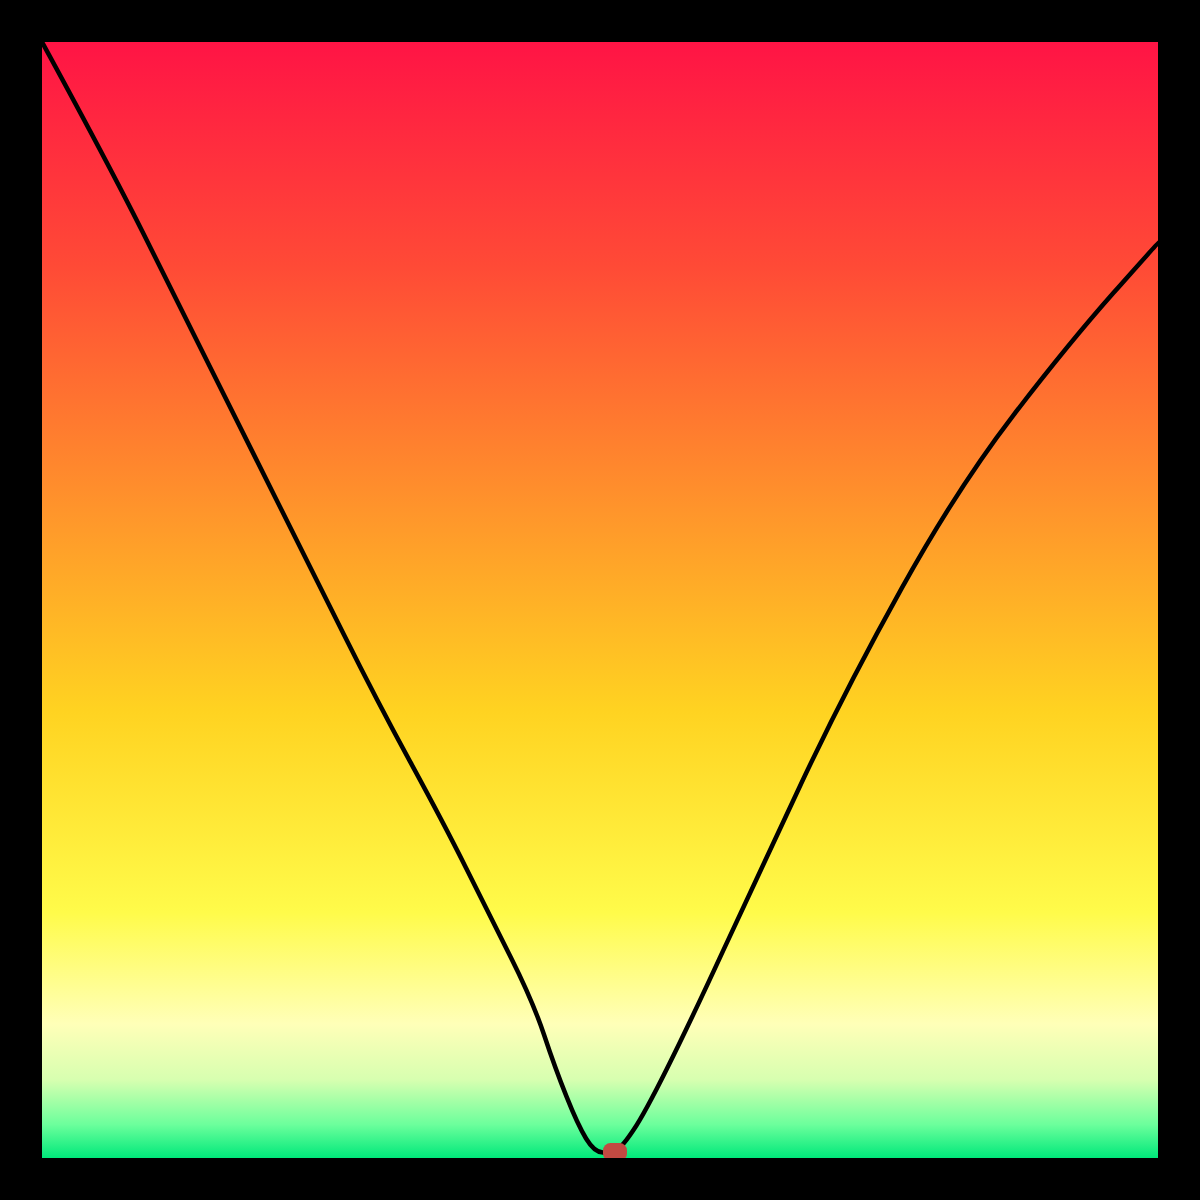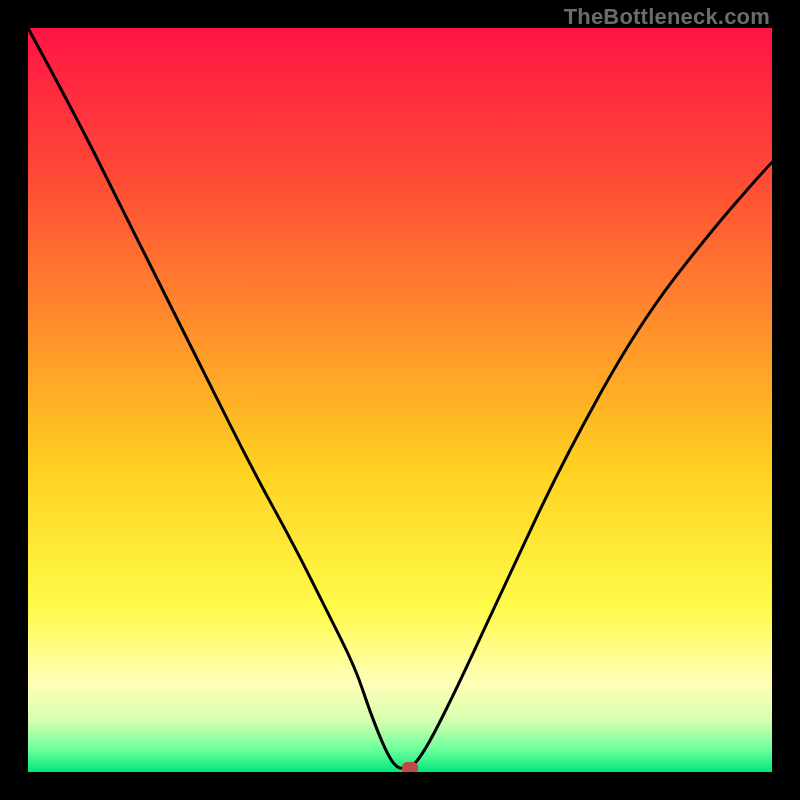--- a/index.html
+++ b/index.html
@@ -48,21 +48,20 @@
     width: 16px;
     height: 12px;
     border-radius: 5px;
     background: #c24a42;
   }
 </style>
 </head>
 <body>
 
 <div class="frame">
-  <div class="watermark">TheBottleneck.com</div>
 
   <div class="plot-area">
     <svg class="gradient" width="744" height="744" viewBox="0 0 744 744">
       <defs>
         <linearGradient id="bg" x1="0" y1="0" x2="0" y2="1">
             <stop offset="0%" stop-color="#ff1445"></stop>
             <stop offset="20%" stop-color="#ff4a36"></stop>
             <stop offset="40%" stop-color="#ff8e2c"></stop>
             <stop offset="60%" stop-color="#ffd321"></stop>
             <stop offset="78%" stop-color="#fffb4a"></stop>

